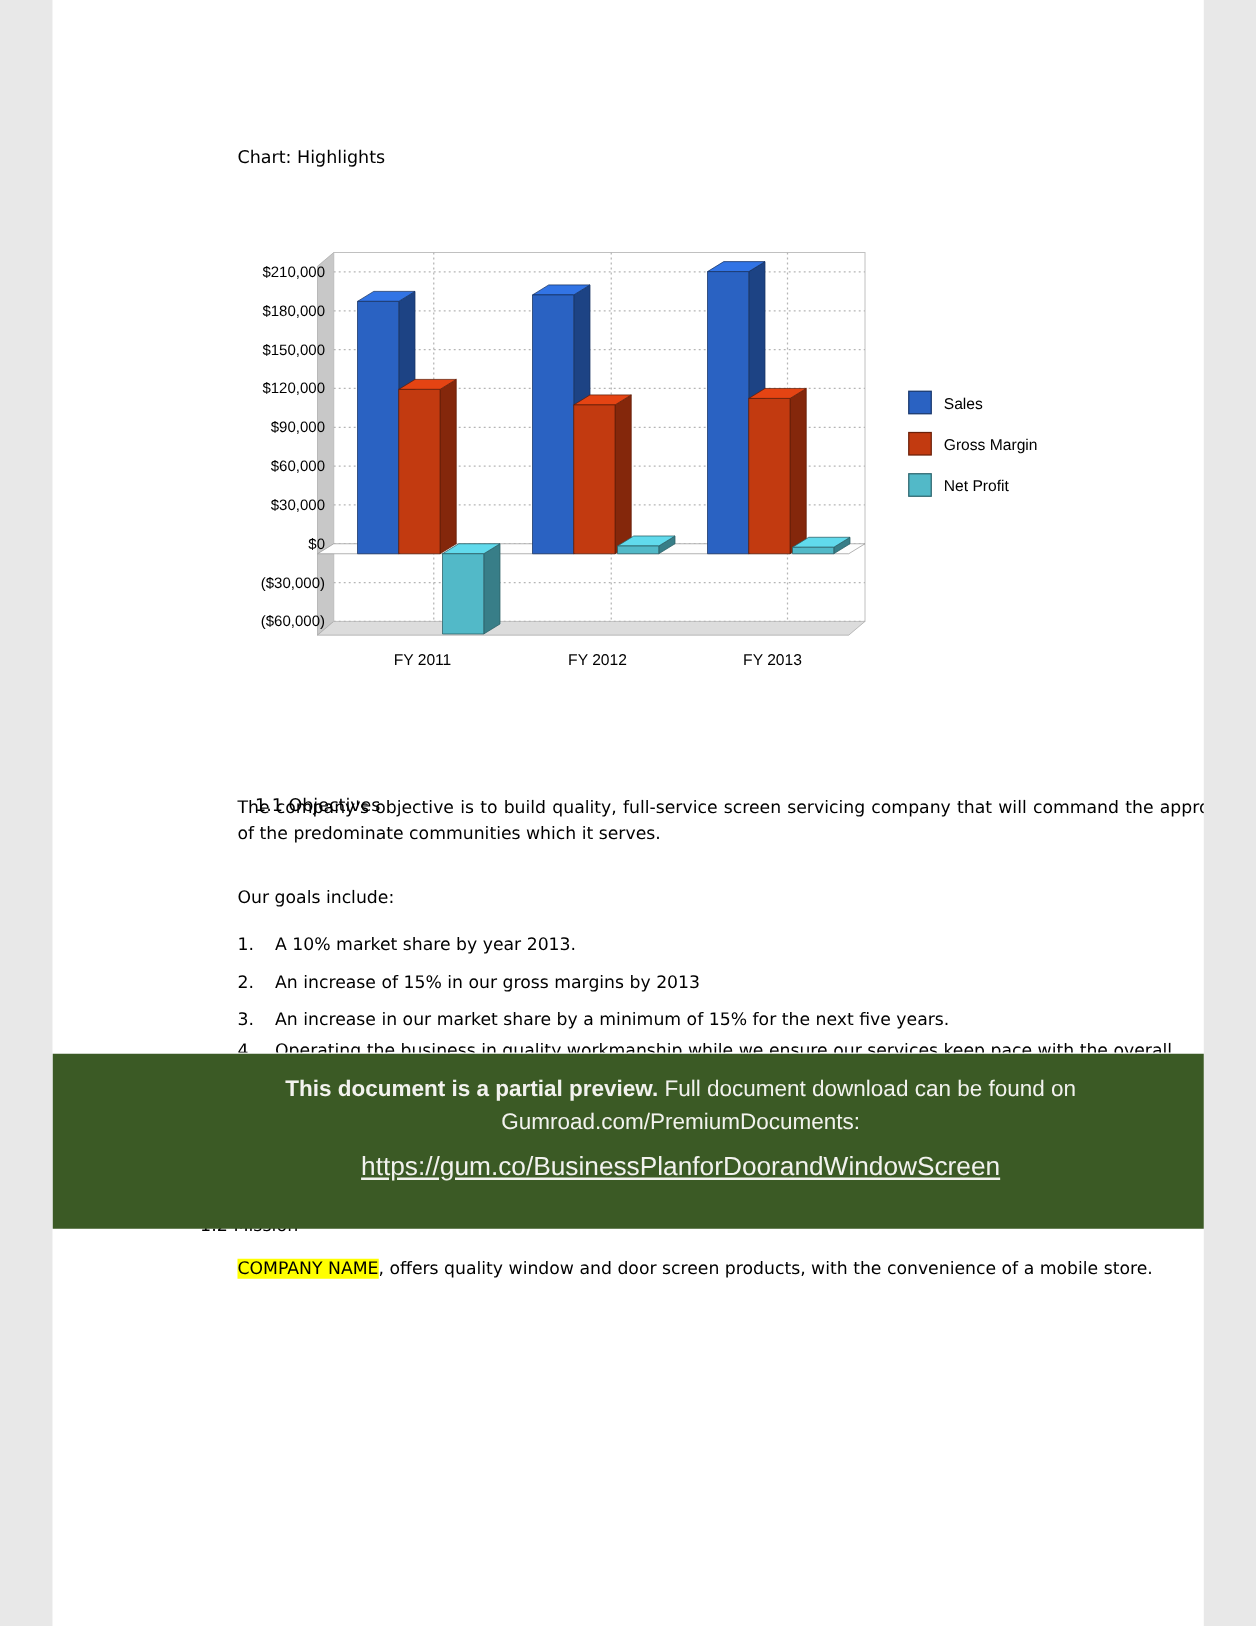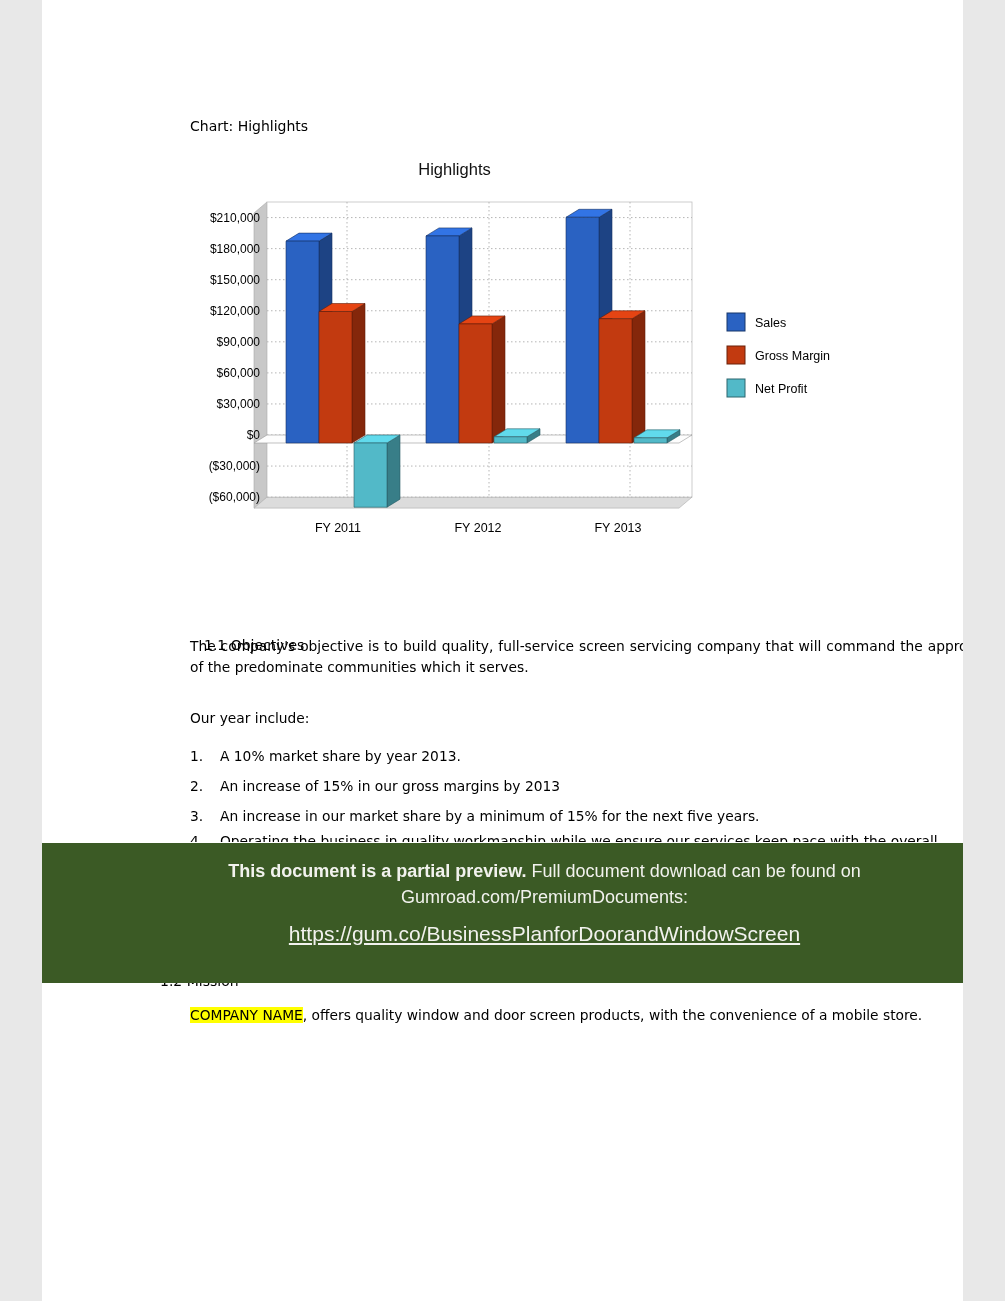--- a/index.html
+++ b/index.html
@@ -55,21 +55,20 @@
     z-index:6;
   }
 </style>
 </head>
 <body>
 
 <div class="page">
 
   <div class="abs caption">Chart: Highlights</div>
 
-  <div class="abs chart-title">Highlights</div>
 
   <svg class="abs chart-svg" id="chart-svg" width="690" height="350" viewBox="0 0 690 350">
       <polygon points="85,6 85,301.12 72,312.12 72,17" fill="#c8c8c8" stroke="#aaaaaa" stroke-width="0.6"></polygon>
       <polygon points="85,301.12 510,301.12 497,312.12 72,312.12" fill="#dcdcdc" stroke="#aaaaaa" stroke-width="0.6"></polygon>
       <rect x="85" y="6" width="425" height="295.12" fill="#ffffff" stroke="#c0c0c0" stroke-width="0.8"></rect>
       <line x1="85" y1="21.58000000000004" x2="510" y2="21.58000000000004" stroke="#b5b5b5" stroke-width="1" stroke-dasharray="1.5 2.5"></line>
       <text x="78" y="25.58000000000004" text-anchor="end" font-size="12" fill="#000" font-family="&quot;Liberation Sans&quot;, sans-serif">$210,000</text>
       <line x1="85" y1="52.640000000000015" x2="510" y2="52.640000000000015" stroke="#b5b5b5" stroke-width="1" stroke-dasharray="1.5 2.5"></line>
       <text x="78" y="56.640000000000015" text-anchor="end" font-size="12" fill="#000" font-family="&quot;Liberation Sans&quot;, sans-serif">$180,000</text>
       <line x1="85" y1="83.70000000000002" x2="510" y2="83.70000000000002" stroke="#b5b5b5" stroke-width="1" stroke-dasharray="1.5 2.5"></line>
@@ -127,21 +126,21 @@
       <rect x="545" y="150" width="18" height="18" fill="#c23a10" stroke="rgb(107,32,9)" stroke-width="1"></rect>
       <text x="573" y="164" text-anchor="start" font-size="12.5" fill="#000" font-family="&quot;Liberation Sans&quot;, sans-serif">Gross Margin</text>
       <rect x="545" y="183" width="18" height="18" fill="#52b9c8" stroke="rgb(45,102,110)" stroke-width="1"></rect>
       <text x="573" y="197" text-anchor="start" font-size="12.5" fill="#000" font-family="&quot;Liberation Sans&quot;, sans-serif">Net Profit</text>
     </svg>
 
   <div class="abs h1 objectives-heading">1.1 Objectives</div>
 
   <div class="abs para para-objective">The company's objective is to build quality, full-service screen servicing company that will command the approval of the predominate communities which it serves.</div>
 
-  <div class="abs goals-intro">Our year include:</div>
+  <div class="abs goals-intro">Our goals include:</div>
 
   <div class="abs goal goal1">
     <span class="num">1.</span>
     <span class="gtext">A 10% market share by year 2013.</span>
   </div>
   <div class="abs goal goal2">
     <span class="num">2.</span>
     <span class="gtext">An increase of 15% in our gross margins by 2013</span>
   </div>
   <div class="abs goal goal3">

